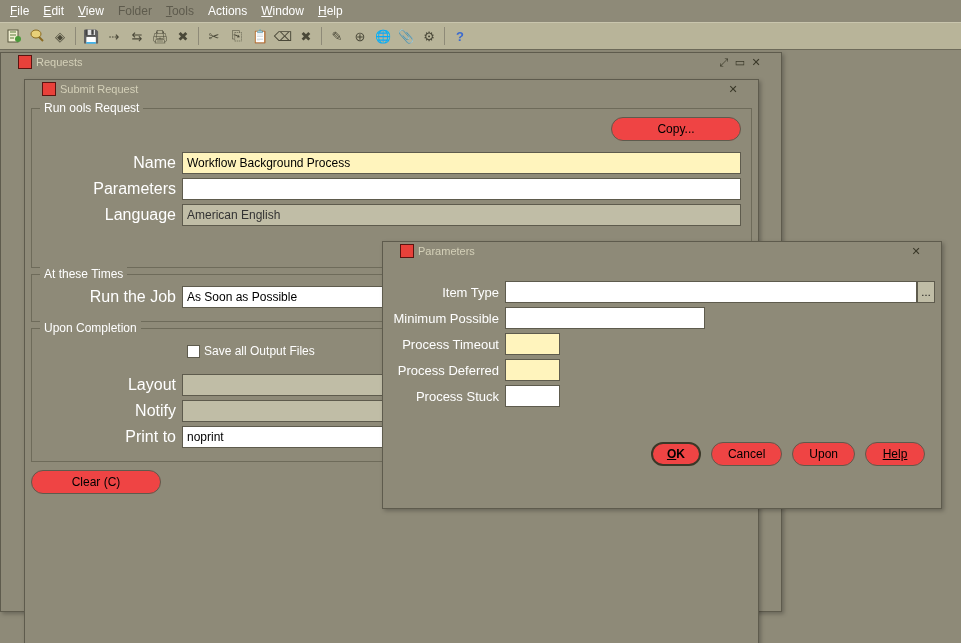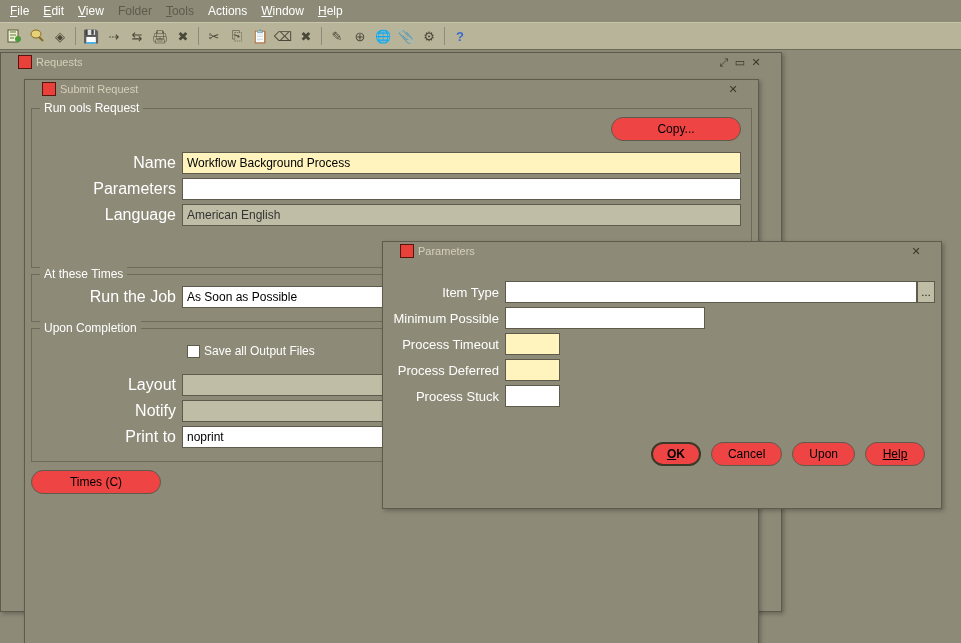--- a/index.html
+++ b/index.html
@@ -298,21 +298,21 @@
         <span class="form-label">Notify</span>
         <input class="text-input disabled" style="width: 400px;" value="">
       </div>
       <div class="form-row">
         <span class="form-label">Print to</span>
         <input class="text-input" style="width: 400px;" value="noprint">
       </div>
     </div>
 
     <div style="display:flex; gap:10px; margin-top:8px;">
-      <button class="btn" style="width:130px"><span>Times (C)</span></button>
+      <button class="btn" style="width:130px"><span>Clear (C)</span></button>
       <div style="flex:1"></div>
       <button class="btn" style="width:140px">Submit</button>
       <button class="btn" style="width:140px">Cancel</button>
     </div>
   </div>
 </div>
 
 <div class="window win-params">
   <div class="titlebar">
     <span class="oracle-icon"></span>

